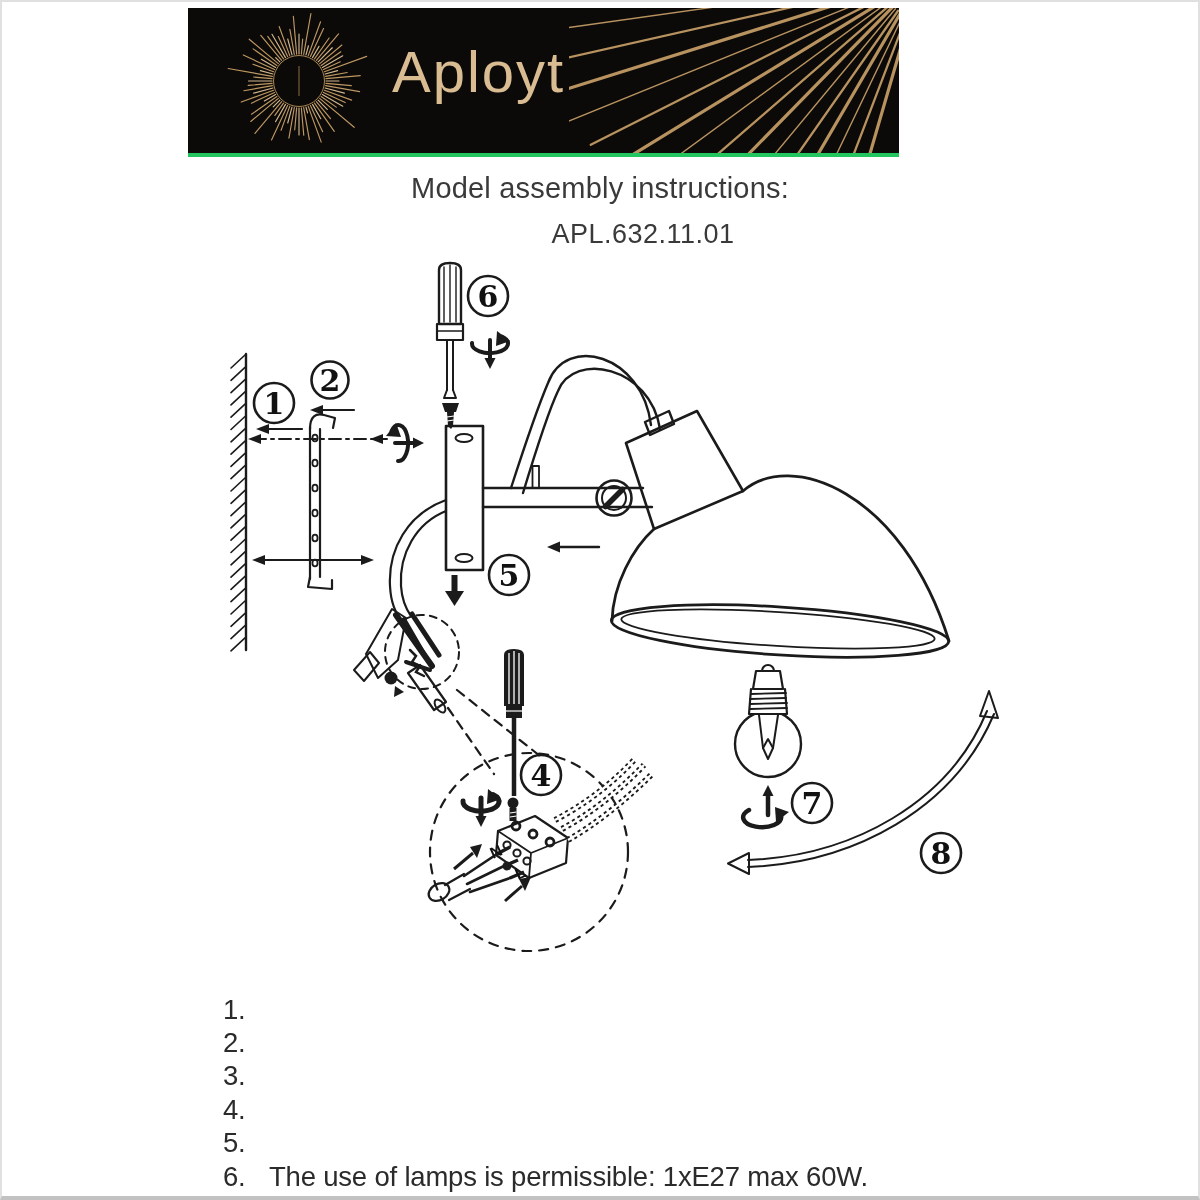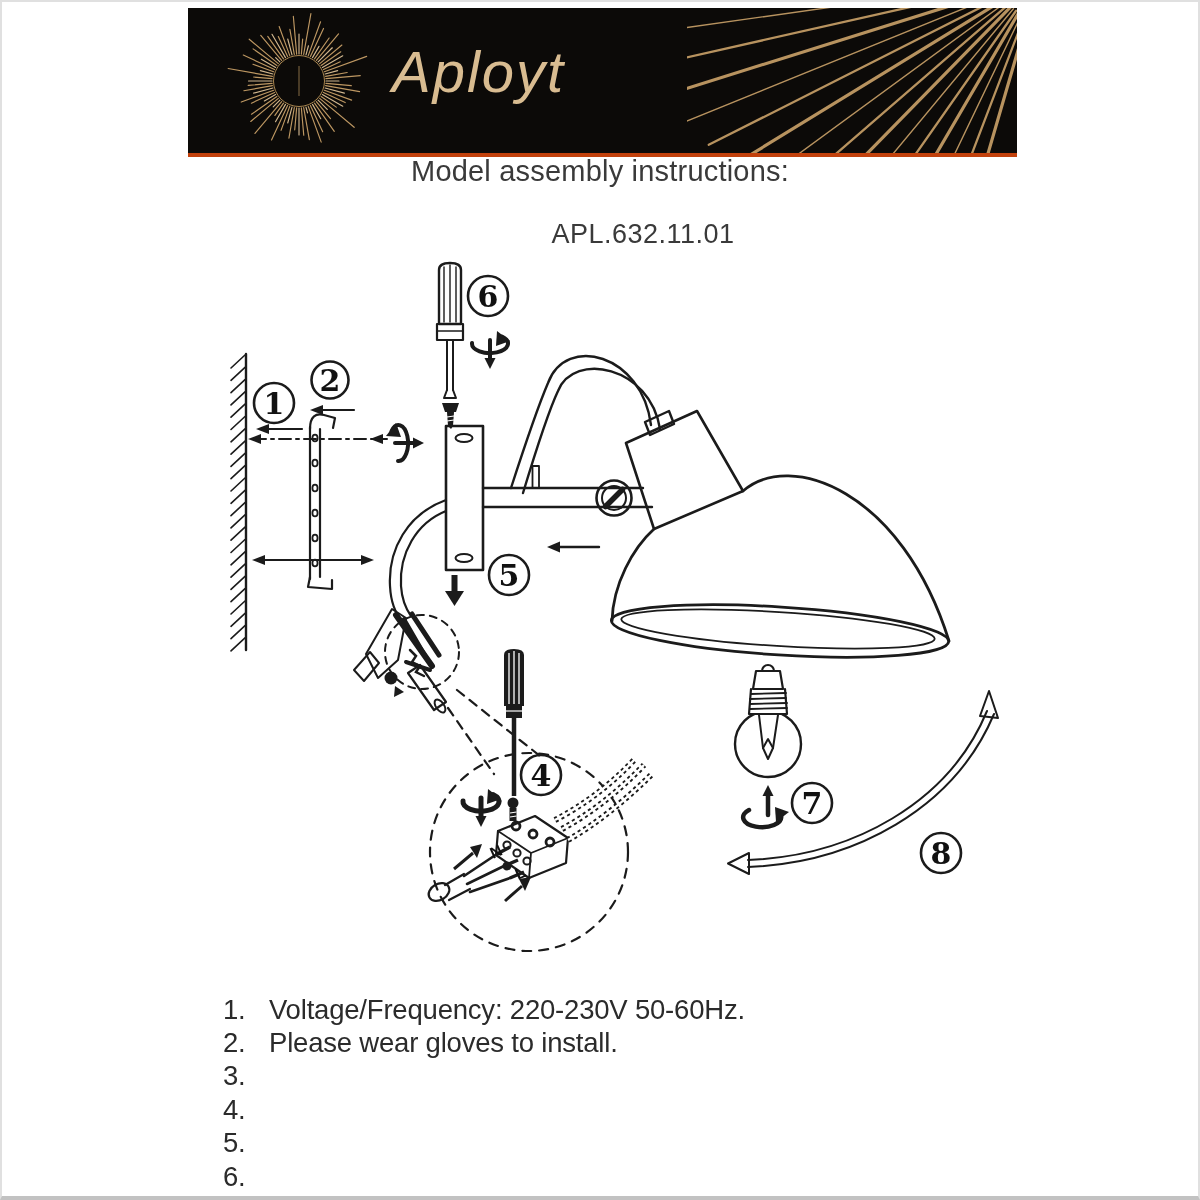--- a/index.html
+++ b/index.html
@@ -3,33 +3,33 @@
 <meta charset="utf-8">
 <style>
   html,body{margin:0;padding:0;background:#ffffff;}
   .page{
     position:relative;width:1200px;height:1200px;background:#ffffff;overflow:hidden;
     box-sizing:border-box;border:2px solid #e0e0e0;border-bottom:4px solid #c2c2c2;
     font-family:"Liberation Sans",sans-serif;
   }
   
   .banner{
-    position:absolute;left:186px;top:6px;width:829px;height:145px;
-    background:#0c0a08;border-bottom:4px solid #c2410c;overflow:hidden;font-style:italic;
+    position:absolute;left:186px;top:6px;width:711px;height:145px;
+    background:#0c0a08;border-bottom:4px solid #22c55e;overflow:hidden;
   }
   .banner svg{position:absolute;top:0;}
   .logo-svg{left:36px;}
   .rays-svg{right:0;}
   .brand{
     position:absolute;left:204px;top:30px;
     font-size:58px;font-weight:300;letter-spacing:2px;color:#d9bc91;
     font-family:"Liberation Sans",sans-serif;
   }
   
-  .title1{position:absolute;left:0;top:153px;width:100%;text-align:center;
+  .title1{position:absolute;left:0;top:170px;width:100%;text-align:center;
     font-size:29px;color:#3a3a3a;letter-spacing:0.2px;}
   .title2{position:absolute;left:0;top:217px;width:100%;text-align:center;
     font-size:27px;color:#3a3a3a;letter-spacing:0.5px;padding-left:43px;}
   
   .diagram{position:absolute;left:0;top:0;width:1200px;height:1200px;}
   .ink{stroke:#1b1b1b;fill:none;stroke-linecap:round;stroke-linejoin:round;}
   .wireHatch{stroke:#1b1b1b;stroke-width:6;fill:none;stroke-dasharray:3.2 3.2;}
   .wireCore{stroke:#ffffff;stroke-width:2.4;fill:none;}
   
   .instructions{position:absolute;left:0;top:991px;width:1200px;}
@@ -429,32 +429,31 @@
       <g>
           <circle class="ink" cx="939" cy="851" r="20" stroke-width="2.6" fill="#fff"></circle>
         <text x="939" y="861.5">8</text>
         </g>
     </g>
   </svg>
 
   <div class="instructions">
     <div class="irow">
       <span class="inum">1.</span>
-      <span class="itext">Voltage/Frequency: 220-230V 50-60Hz.</span>
     </div>
     <div class="irow">
       <span class="inum">2.</span>
-      <span class="itext">Please wear gloves to install.</span>
     </div>
     <div class="irow">
       <span class="inum">3.</span>
     </div>
     <div class="irow">
       <span class="inum">4.</span>
     </div>
     <div class="irow">
       <span class="inum">5.</span>
     </div>
     <div class="irow">
       <span class="inum">6.</span>
+      <span class="itext">The use of lamps is permissible: 1xE27 max 60W.</span>
     </div>
   </div>
 </div>
 
 </body></html>

